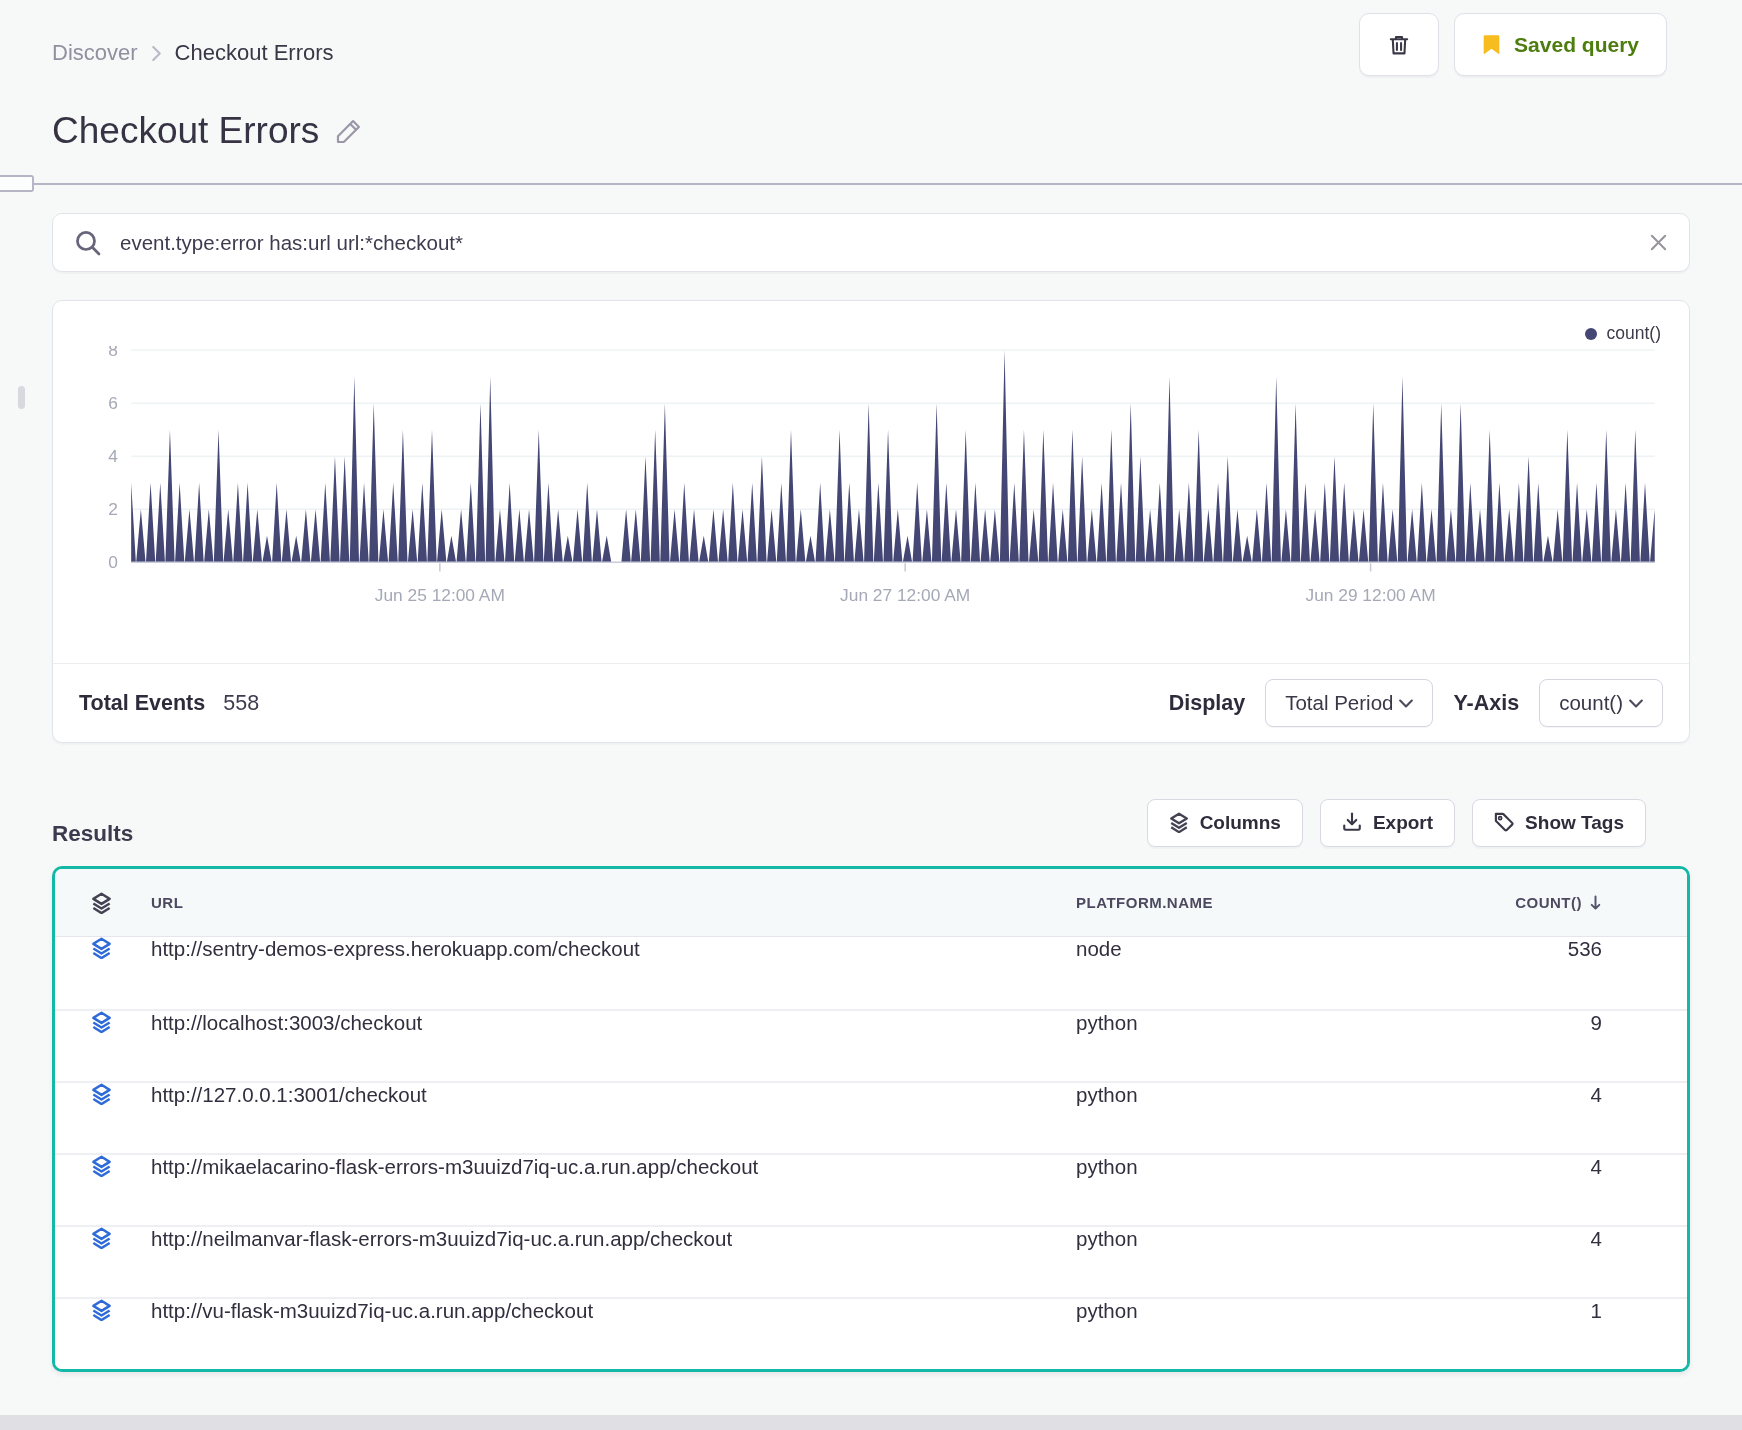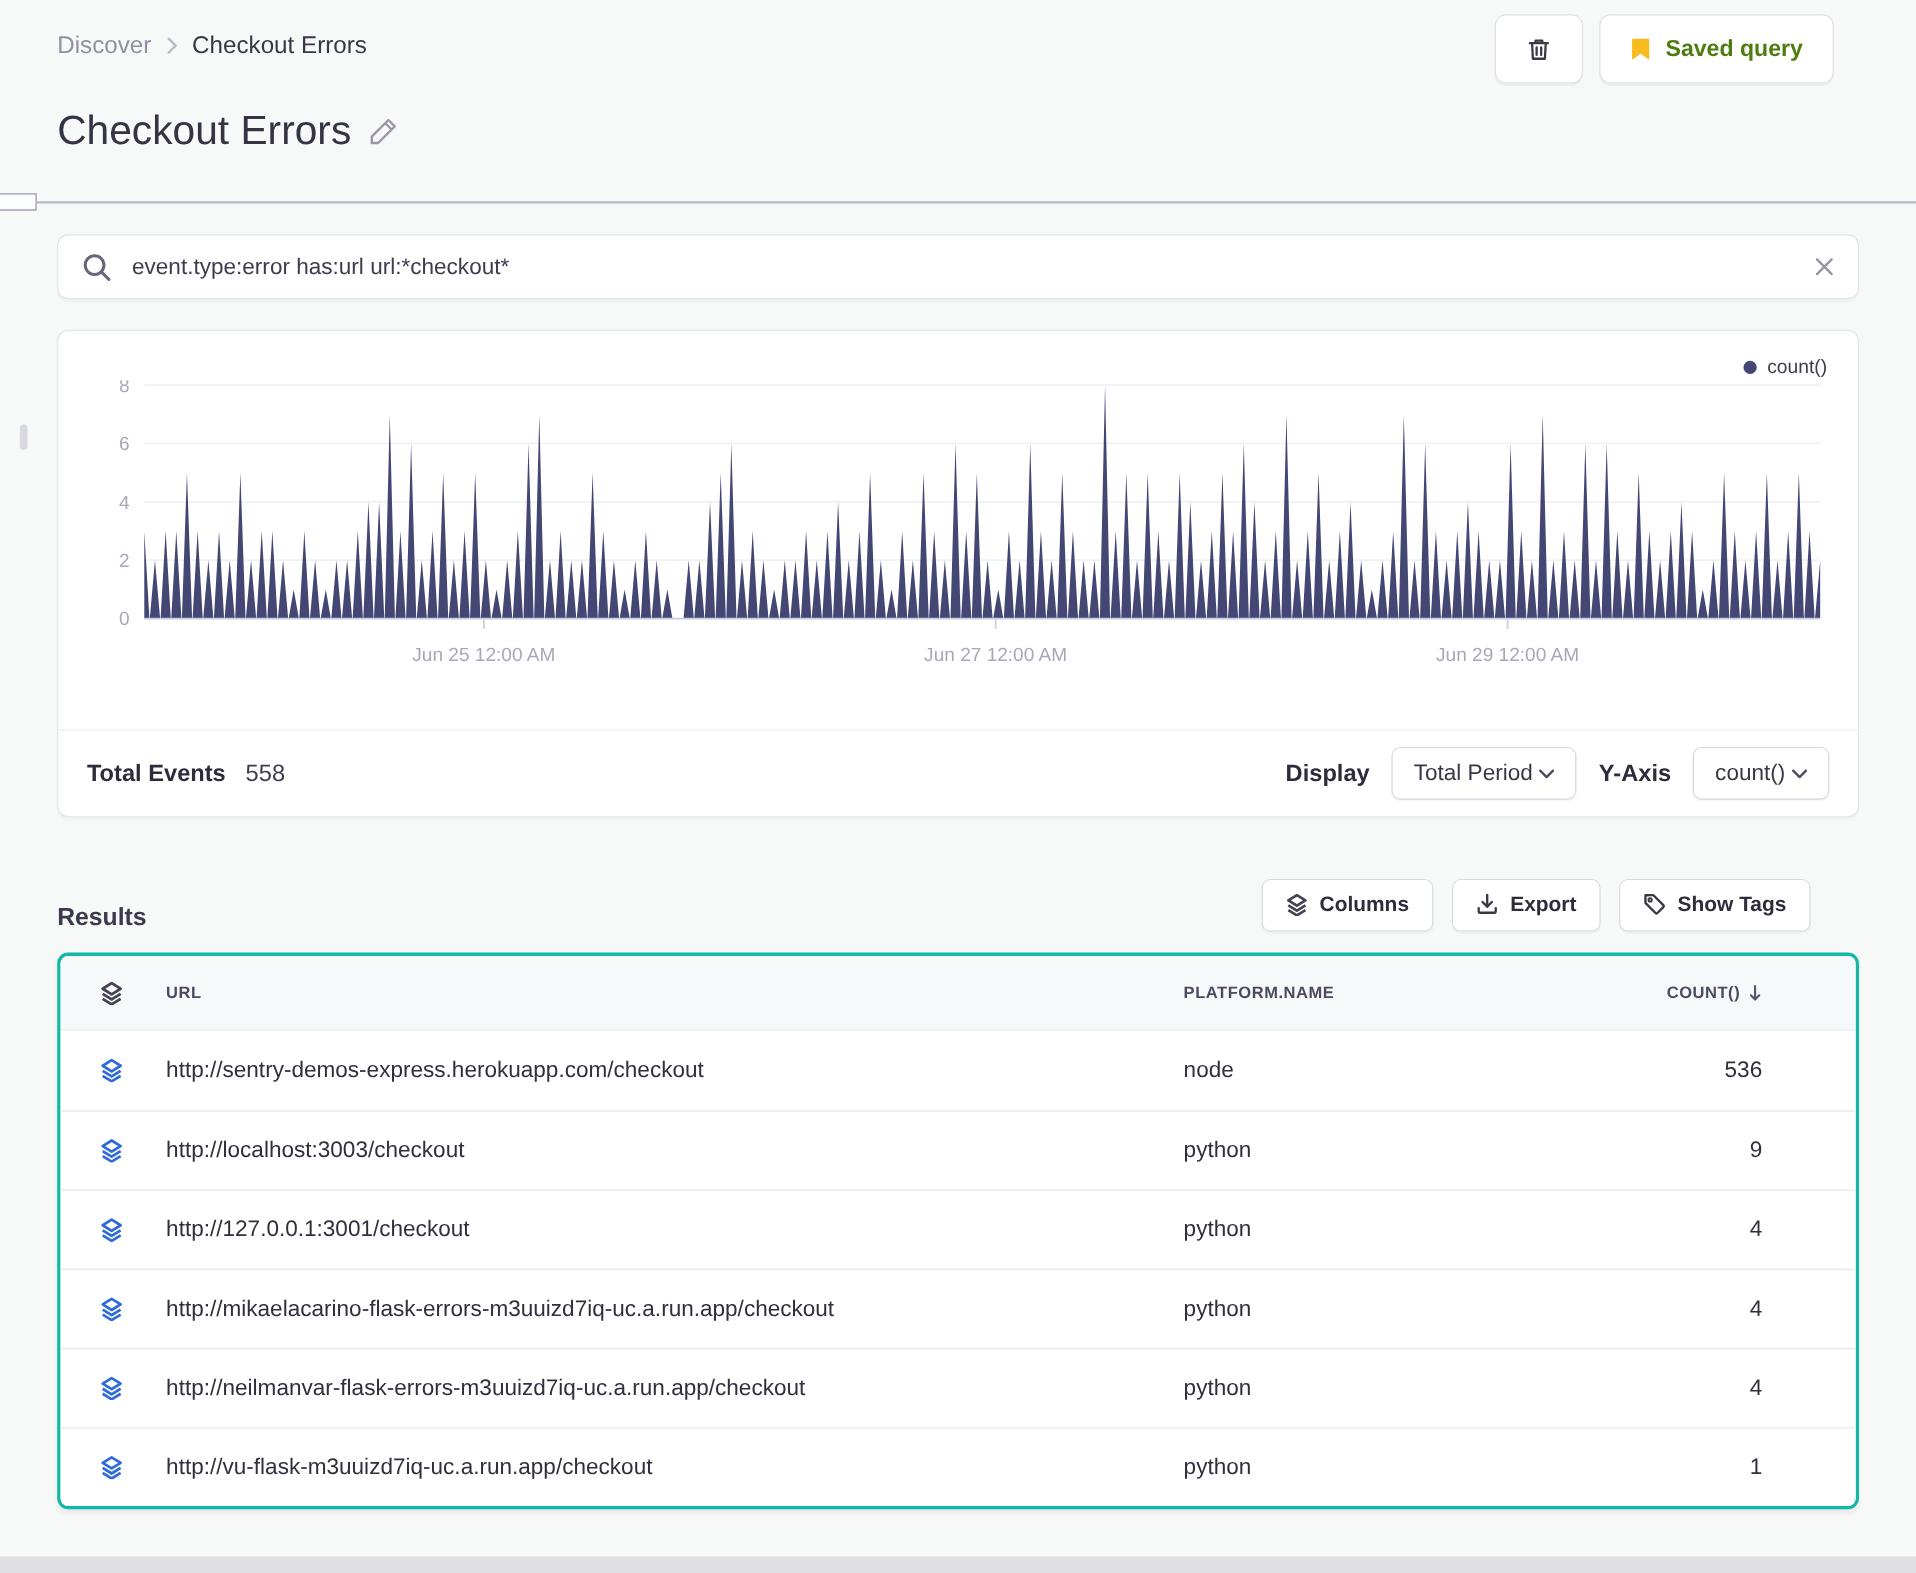--- a/index.html
+++ b/index.html
@@ -5,21 +5,21 @@
   * { box-sizing: border-box; }
   html,body { margin:0; padding:0; }
   body {
     font-family: "Liberation Sans", "DejaVu Sans", sans-serif;
     background:#f6f9f8;
     color:#332f40;
   }
   .page { position:relative; width:1742px; height:1430px; overflow:hidden; background:#f6f9f8; }
 
   
-  .topbar { position:relative; height:183px; padding:0 52px; }
+  .topbar { position:relative; height:183px; padding:12px 52px; }
   .breadcrumb { display:flex; align-items:center; gap:14px; padding-top:28px; font-size:22px; }
   .breadcrumb .crumb-parent { color:#918fa0; text-decoration:none; cursor:pointer; }
   .breadcrumb .crumb-current { color:#3a3646; }
   .top-actions { position:absolute; top:13px; right:75px; display:flex; gap:15px; }
   .icon-btn, .pill-btn {
     display:inline-flex; align-items:center; justify-content:center; gap:13px;
     background:#fff; border:1px solid #e0e0e8; border-radius:10px; height:63px;
     box-shadow:0 2px 1px rgba(40,20,60,0.04); cursor:pointer;
     font-family:inherit; font-size:21px; font-weight:700; color:#4d7c0f;
   }
@@ -73,21 +73,21 @@
 
   
   .table-card { margin-top:19px; background:#fff; border:3px solid #14b8a6; border-radius:10px; overflow:hidden; box-shadow:0 3px 4px rgba(40,20,60,0.07); }
   .thead { display:flex; align-items:center; height:68px; background:#f6f9f9; border-bottom:1px solid #e4e6eb;
            font-size:15px; font-weight:700; letter-spacing:0.5px; color:#4c4960; }
   .col-icon { width:96px; padding-left:36px; display:flex; align-items:center; }
   .col-url { width:925px; overflow:hidden; white-space:nowrap; }
   .col-platform { width:330px; }
   .col-count { flex:1; text-align:right; padding-right:85px; display:flex; justify-content:flex-end; align-items:center; gap:7px; }
   .thead .col-url, .thead .col-platform, .thead .col-count { cursor:pointer; }
-  .trow { display:flex; align-items:center; height:72px; font-size:20.5px; color:#322e3e; background:#fff; }
+  .trow { display:flex; align-items:flex-start; height:72px; font-size:20.5px; color:#322e3e; background:#fff; }
   .trow + .trow { border-top:2px solid #edeff2; }
   .trow .col-url { cursor:pointer; }
   .rowicon { color:#2e6bd8; display:inline-flex; cursor:pointer; }
   .headicon { color:#454253; display:inline-flex; }
   .bottom-strip { position:absolute; left:0; bottom:0; width:1742px; height:15px; background:#dfdfe4; }
 
   svg.glyph { display:block; }
   .hidden-defs { position:absolute; width:0; height:0; overflow:hidden; }
 </style>
 </head>

